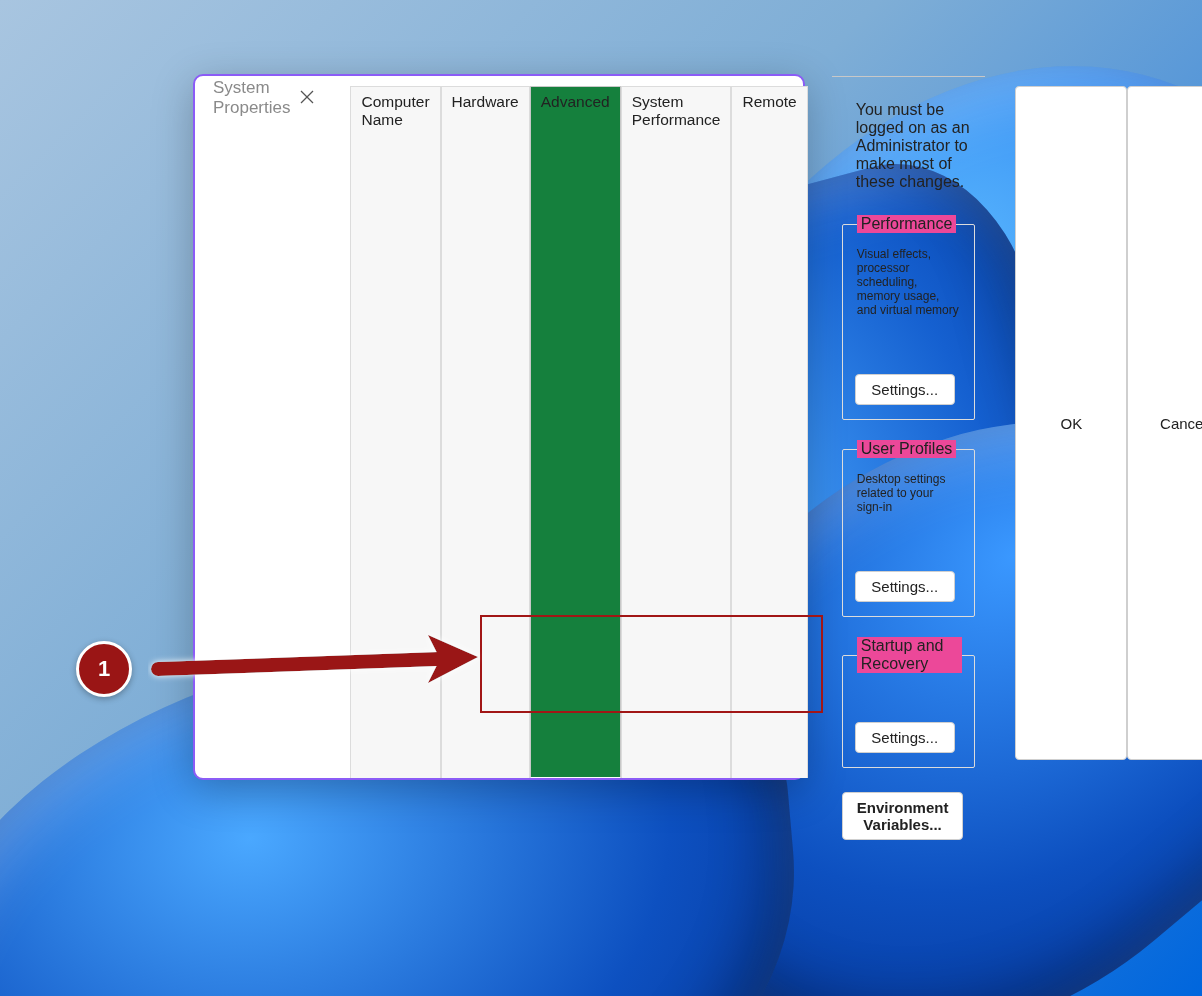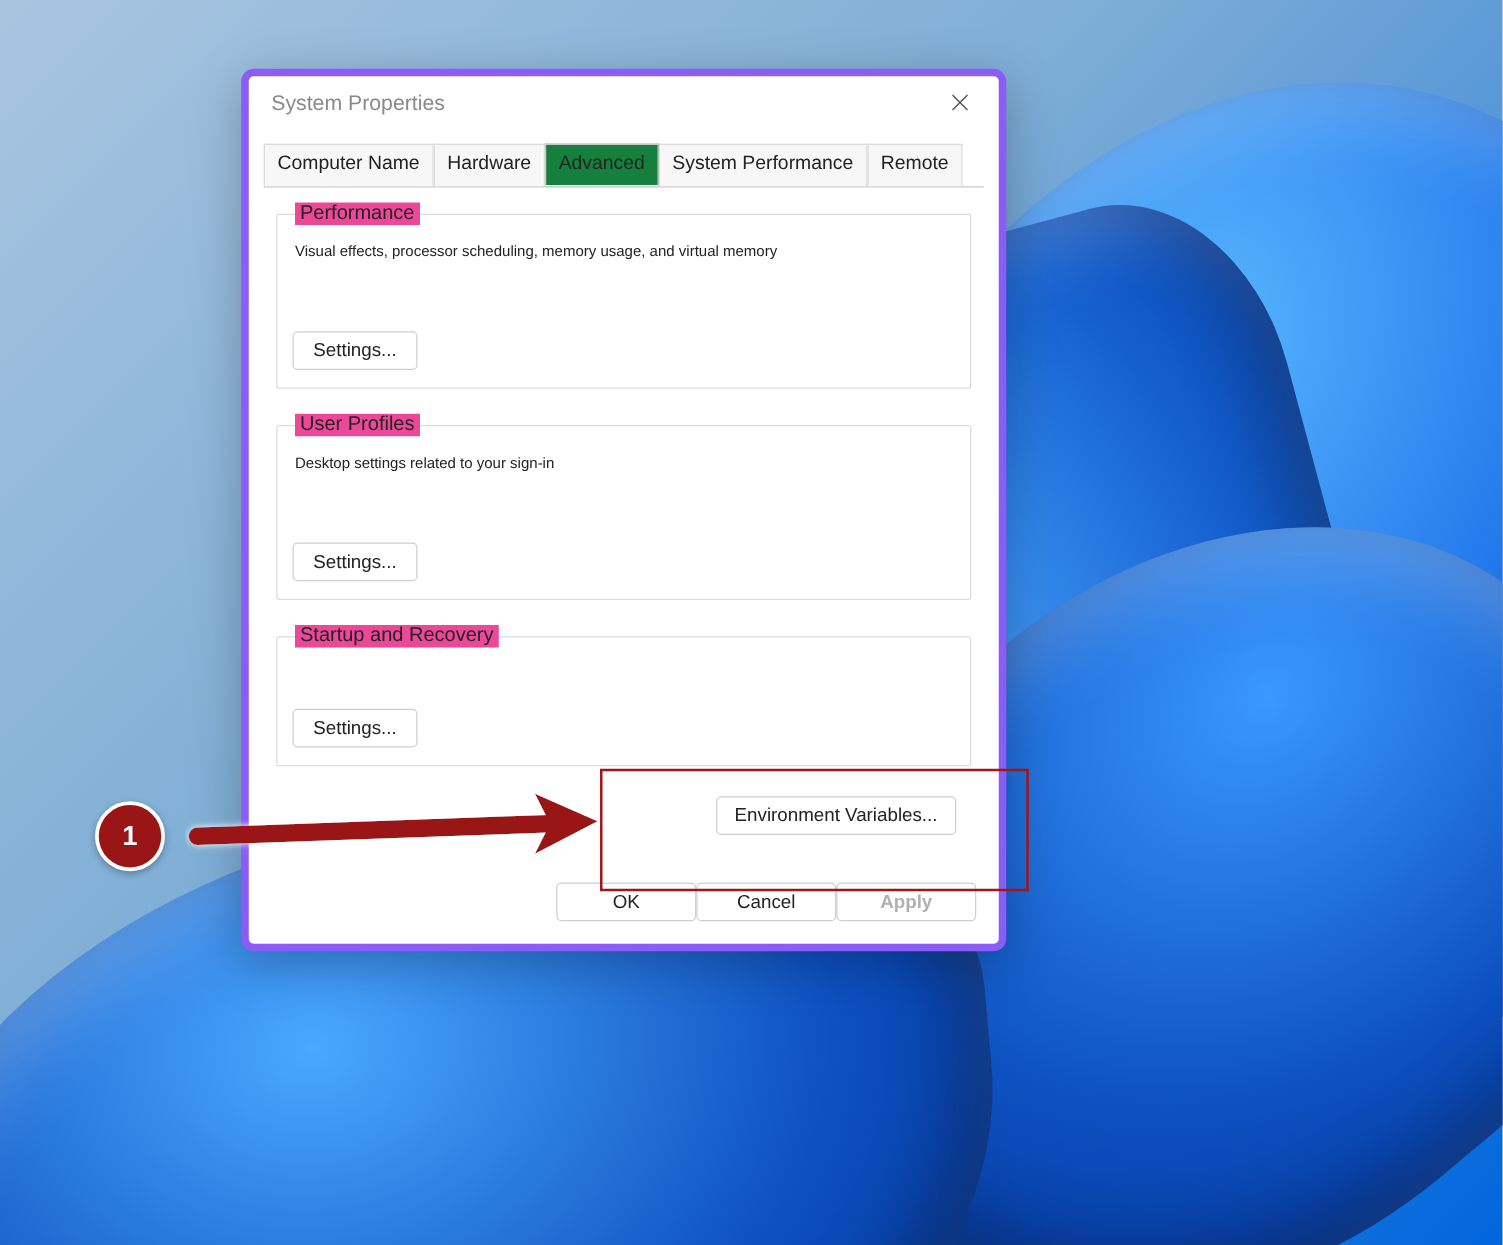--- a/index.html
+++ b/index.html
@@ -33,30 +33,30 @@
     .p3 { width: 550px; height: 700px; top: 380px; right: -50px; transform: rotate(50deg);
           background: radial-gradient(ellipse at 30% 30%, #3a98ff 0%, #0d50c0 55%, #002a88 100%); }
     .p4 { width: 900px; height: 600px; top: 650px; left: -100px; transform: rotate(-5deg);
           background: radial-gradient(ellipse at 40% 30%, #4aa8ff 0%, #0d50c0 55%, #002a88 100%);
           border-radius: 60% 30% 60% 30%; }
 
     
     .dialog {
       position: absolute;
       left: 193px;
-      top: 55px;
+      top: 74px;
       width: 612px;
       height: 706px;
       background: #ffffff;
-      border: 6px solid #8b5cf6;
+      border: 2px solid #8b5cf6;
       border-radius: 10px;
       box-shadow: 0 10px 40px rgba(0,0,0,0.25);
       z-index: 10;
       display: flex;
-      flex-direction: column;
+      flex-direction: row;
     }
     .titlebar {
       display: flex;
       align-items: center;
       justify-content: space-between;
       height: 44px;
       padding: 0 14px 0 18px;
     }
     .title {
       font-size: 17px;
@@ -145,20 +145,21 @@
       font-weight: bold;
     }
     .envrow {
       display: flex;
       justify-content: flex-end;
       padding: 4px 22px 6px 10px;
     }
     .env-btn {
       padding: 6px 14px;
       font-size: 15px;
+      font-weight: bold;
     }
     .dlg-buttons {
       display: flex;
       justify-content: flex-end;
       gap: 0;
       padding: 10px 18px 18px 18px;
     }
     .dlg-buttons .winbtn {
       min-width: 112px;
     }
@@ -226,20 +227,21 @@
 
   <div class="tabs">
     <div class="tab">Computer Name</div>
     <div class="tab">Hardware</div>
     <div class="tab active">Advanced</div>
     <div class="tab">System Performance</div>
     <div class="tab">Remote</div>
   </div>
 
   <div class="tab-body">
+    <div class="admin-note">You must be logged on as an Administrator to make most of these changes.</div>
 
     <fieldset>
       <legend class="legend">Performance</legend>
       <div class="group-desc">Visual effects, processor scheduling, memory usage, and virtual memory</div>
       <div class="group-btnrow">
         <button class="winbtn">Settings...</button>
       </div>
     </fieldset>
 
     <fieldset>

